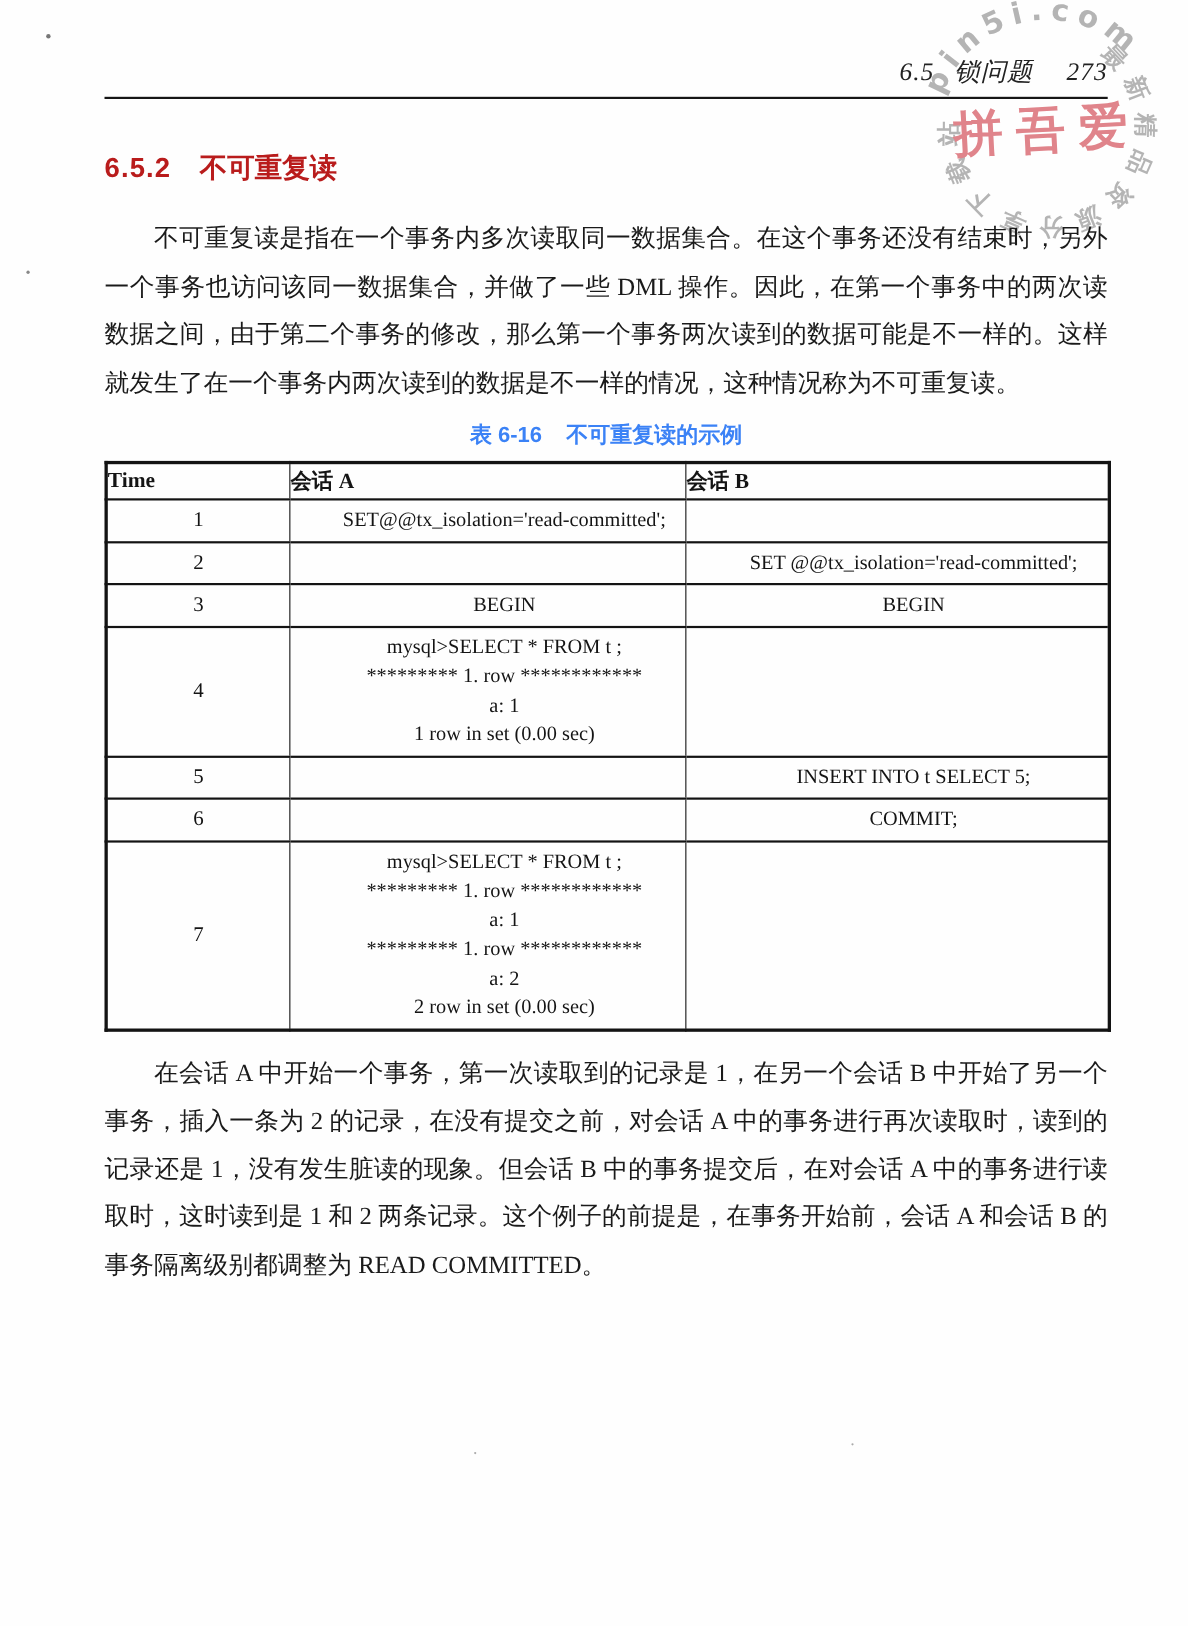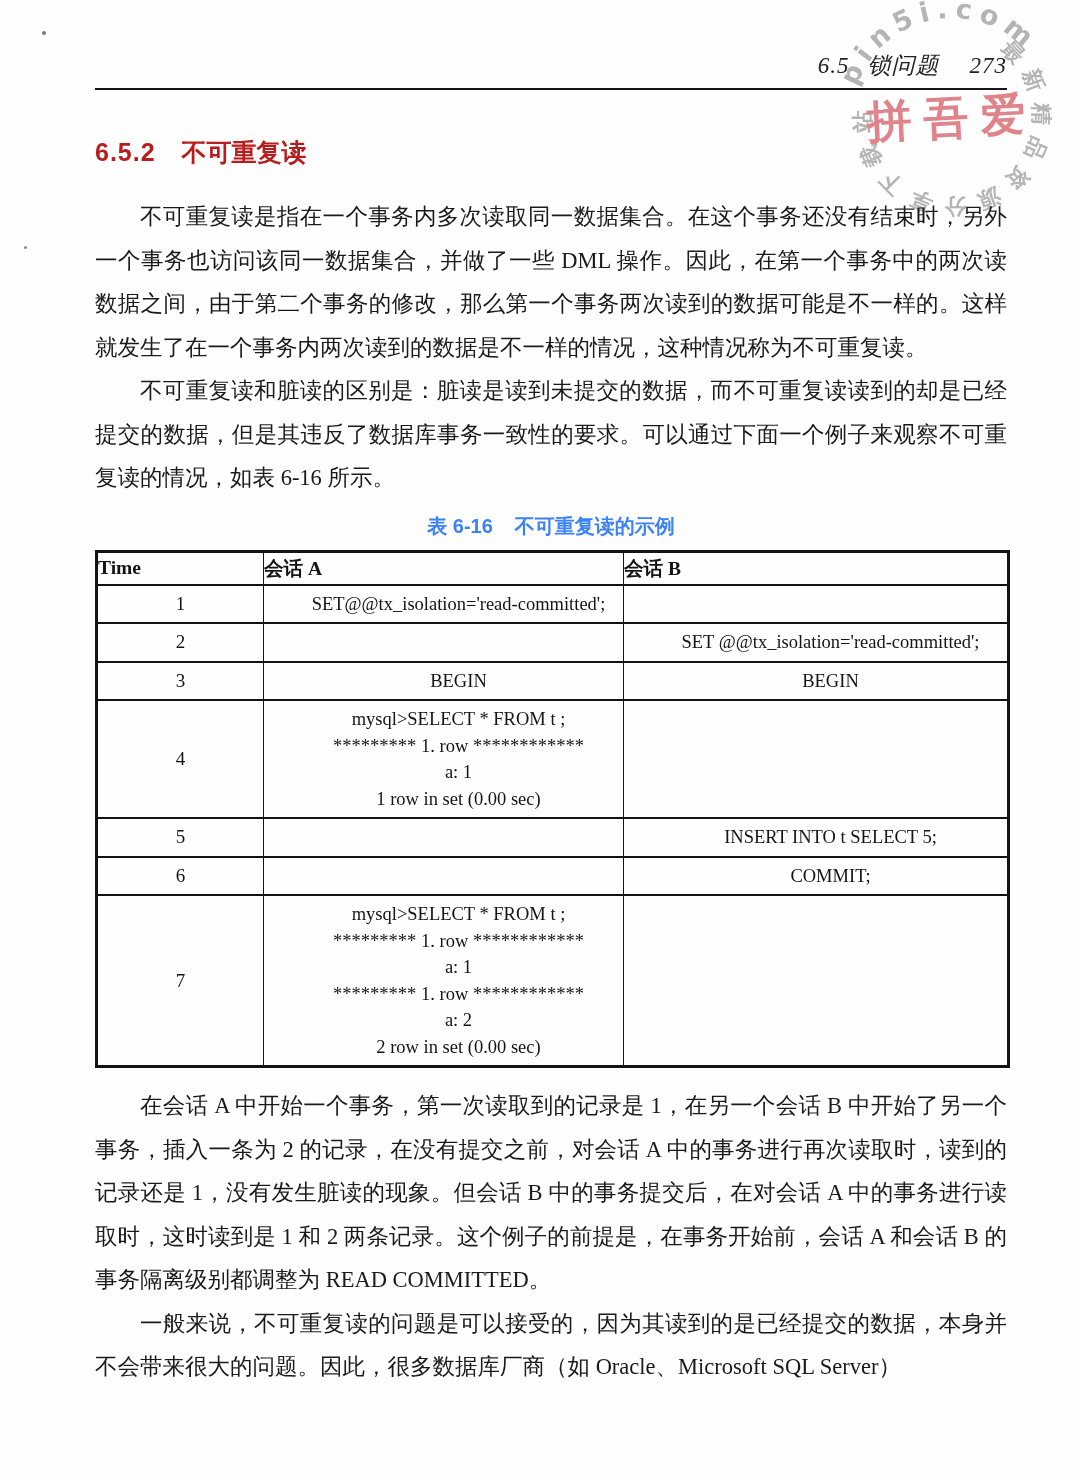--- a/index.html
+++ b/index.html
@@ -148,21 +148,20 @@
     <div class="running-head">
       <span>6.5</span><span class="gap-sm"></span><span>锁问题</span><span class="gap-lg"></span><span>273</span>
     </div>
     <hr class="head-rule">
 
     <div class="section-heading">
       <span class="num">6.5.2</span><span>不可重复读</span>
     </div>
 
     <p class="para first">不可重复读是指在一个事务内多次读取同一数据集合。在这个事务还没有结束时，另外一个事务也访问该同一数据集合，并做了一些 DML 操作。因此，在第一个事务中的两次读数据之间，由于第二个事务的修改，那么第一个事务两次读到的数据可能是不一样的。这样就发生了在一个事务内两次读到的数据是不一样的情况，这种情况称为不可重复读。</p>
-    <p class="para">不可重复读和脏读的区别是：脏读是读到未提交的数据，而不可重复读读到的却是已经提交的数据，但是其违反了数据库事务一致性的要求。可以通过下面一个例子来观察不可重复读的情况，如表 6-16 所示。</p>
 
     <div class="table-caption">
       <span class="cap-label">表 6-16</span><span>不可重复读的示例</span>
     </div>
 
     <table class="sql-table">
       <colgroup>
           <col class="c-time">
           <col class="c-a">
           <col class="c-b">
@@ -215,16 +214,15 @@
 a: 1
 ********* 1. row ************
 a: 2
 2 row in set (0.00 sec)</td>
           <td class="t-code"></td>
         </tr>
       </tbody>
     </table>
 
     <p class="para after-table">在会话 A 中开始一个事务，第一次读取到的记录是 1，在另一个会话 B 中开始了另一个事务，插入一条为 2 的记录，在没有提交之前，对会话 A 中的事务进行再次读取时，读到的记录还是 1，没有发生脏读的现象。但会话 B 中的事务提交后，在对会话 A 中的事务进行读取时，这时读到是 1 和 2 两条记录。这个例子的前提是，在事务开始前，会话 A 和会话 B 的事务隔离级别都调整为 READ COMMITTED。</p>
-    <p class="para">一般来说，不可重复读的问题是可以接受的，因为其读到的是已经提交的数据，本身并不会带来很大的问题。因此，很多数据库厂商（如 Oracle、Microsoft SQL Server）</p>
 
   </div>
 </div>
 
 </body></html>

